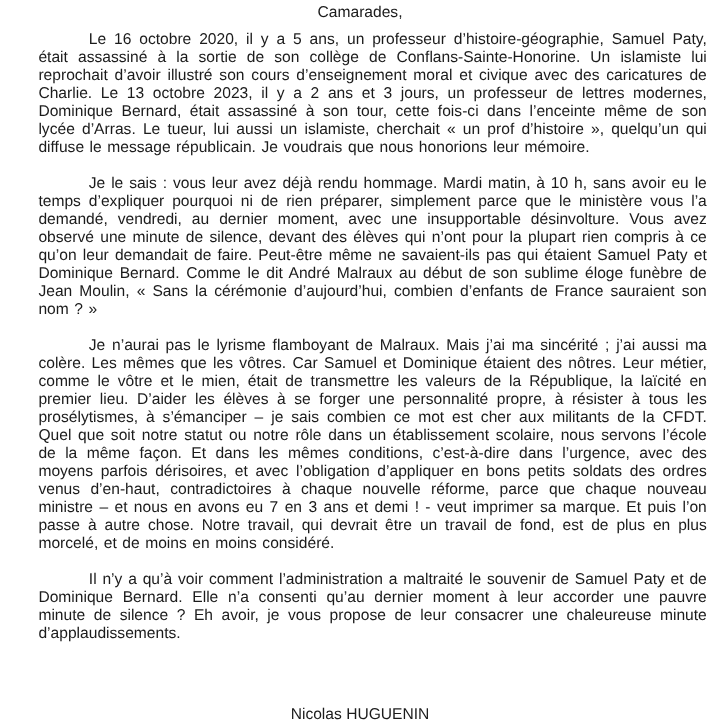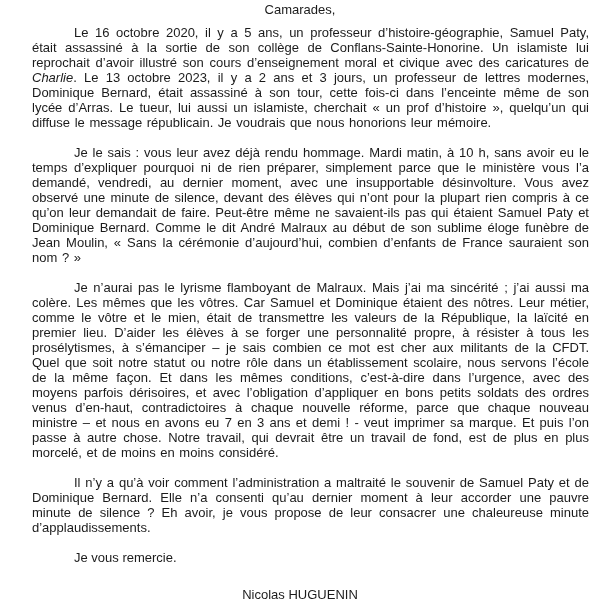--- a/index.html
+++ b/index.html
@@ -24,21 +24,21 @@
   .salutation {
     text-align: center;
     margin: 0 -11px 8px -32px; 
   }
   .para {
     margin: 0 0 15px 0;
     text-align: justify;
     text-indent: 42px;
     word-spacing: 1px;
   }
-  .para .italic { font-style: italic; }
+  .para .italic { }
   .closing {
     margin: 0 0 15px 0;
     text-indent: 42px;
   }
   .signature {
     position: absolute;
     top: 587px;
     left: 0;
     width: 600px;
     text-align: center;
@@ -51,16 +51,15 @@
 <div class="page">
   <div class="salutation">Camarades,</div>
 
   <div id="letter-body">
       <p class="para"><span>Le 16 octobre 2020, il y a 5 ans, un professeur d’histoire-géographie, Samuel Paty, était assassiné à la sortie de son collège de Conflans-Sainte-Honorine. Un islamiste lui reprochait d’avoir illustré son cours d’enseignement moral et civique avec des caricatures de </span><span class="italic">Charlie</span><span>. Le 13 octobre 2023, il y a 2 ans et 3 jours, un professeur de lettres modernes, Dominique Bernard, était assassiné à son tour, cette fois-ci dans l’enceinte même de son lycée d’Arras. Le tueur, lui aussi un islamiste, cherchait « un prof d’histoire », quelqu’un qui diffuse le message républicain. Je voudrais que nous honorions leur mémoire.</span></p>
       <p class="para"><span>Je le sais : vous leur avez déjà rendu hommage. Mardi matin, à 10 h, sans avoir eu le temps d’expliquer pourquoi ni de rien préparer, simplement parce que le ministère vous l’a demandé, vendredi, au dernier moment, avec une insupportable désinvolture. Vous avez observé une minute de silence, devant des élèves qui n’ont pour la plupart rien compris à ce qu’on leur demandait de faire. Peut-être même ne savaient-ils pas qui étaient Samuel Paty et Dominique Bernard. Comme le dit André Malraux au début de son sublime éloge funèbre de Jean Moulin, « Sans la cérémonie d’aujourd’hui, combien d’enfants de France sauraient son nom ? »</span></p>
       <p class="para"><span>Je n’aurai pas le lyrisme flamboyant de Malraux. Mais j’ai ma sincérité ; j’ai aussi ma colère. Les mêmes que les vôtres. Car Samuel et Dominique étaient des nôtres. Leur métier, comme le vôtre et le mien, était de transmettre les valeurs de la République, la laïcité en premier lieu. D’aider les élèves à se forger une personnalité propre, à résister à tous les prosélytismes, à s’émanciper – je sais combien ce mot est cher aux militants de la CFDT. Quel que soit notre statut ou notre rôle dans un établissement scolaire, nous servons l’école de la même façon. Et dans les mêmes conditions, c’est-à-dire dans l’urgence, avec des moyens parfois dérisoires, et avec l’obligation d’appliquer en bons petits soldats des ordres venus d’en-haut, contradictoires à chaque nouvelle réforme, parce que chaque nouveau ministre – et nous en avons eu 7 en 3 ans et demi ! - veut imprimer sa marque. Et puis l’on passe à autre chose. Notre travail, qui devrait être un travail de fond, est de plus en plus morcelé, et de moins en moins considéré.</span></p>
       <p class="para"><span>Il n’y a qu’à voir comment l’administration a maltraité le souvenir de Samuel Paty et de Dominique Bernard. Elle n’a consenti qu’au dernier moment à leur accorder une pauvre minute de silence ? Eh avoir, je vous propose de leur consacrer une chaleureuse minute d’applaudissements.</span></p>
     </div>
 
-  <div class="closing">Je vous remercie.</div>
 
   <div class="signature">Nicolas HUGUENIN</div>
 </div>
 
 </body></html>

